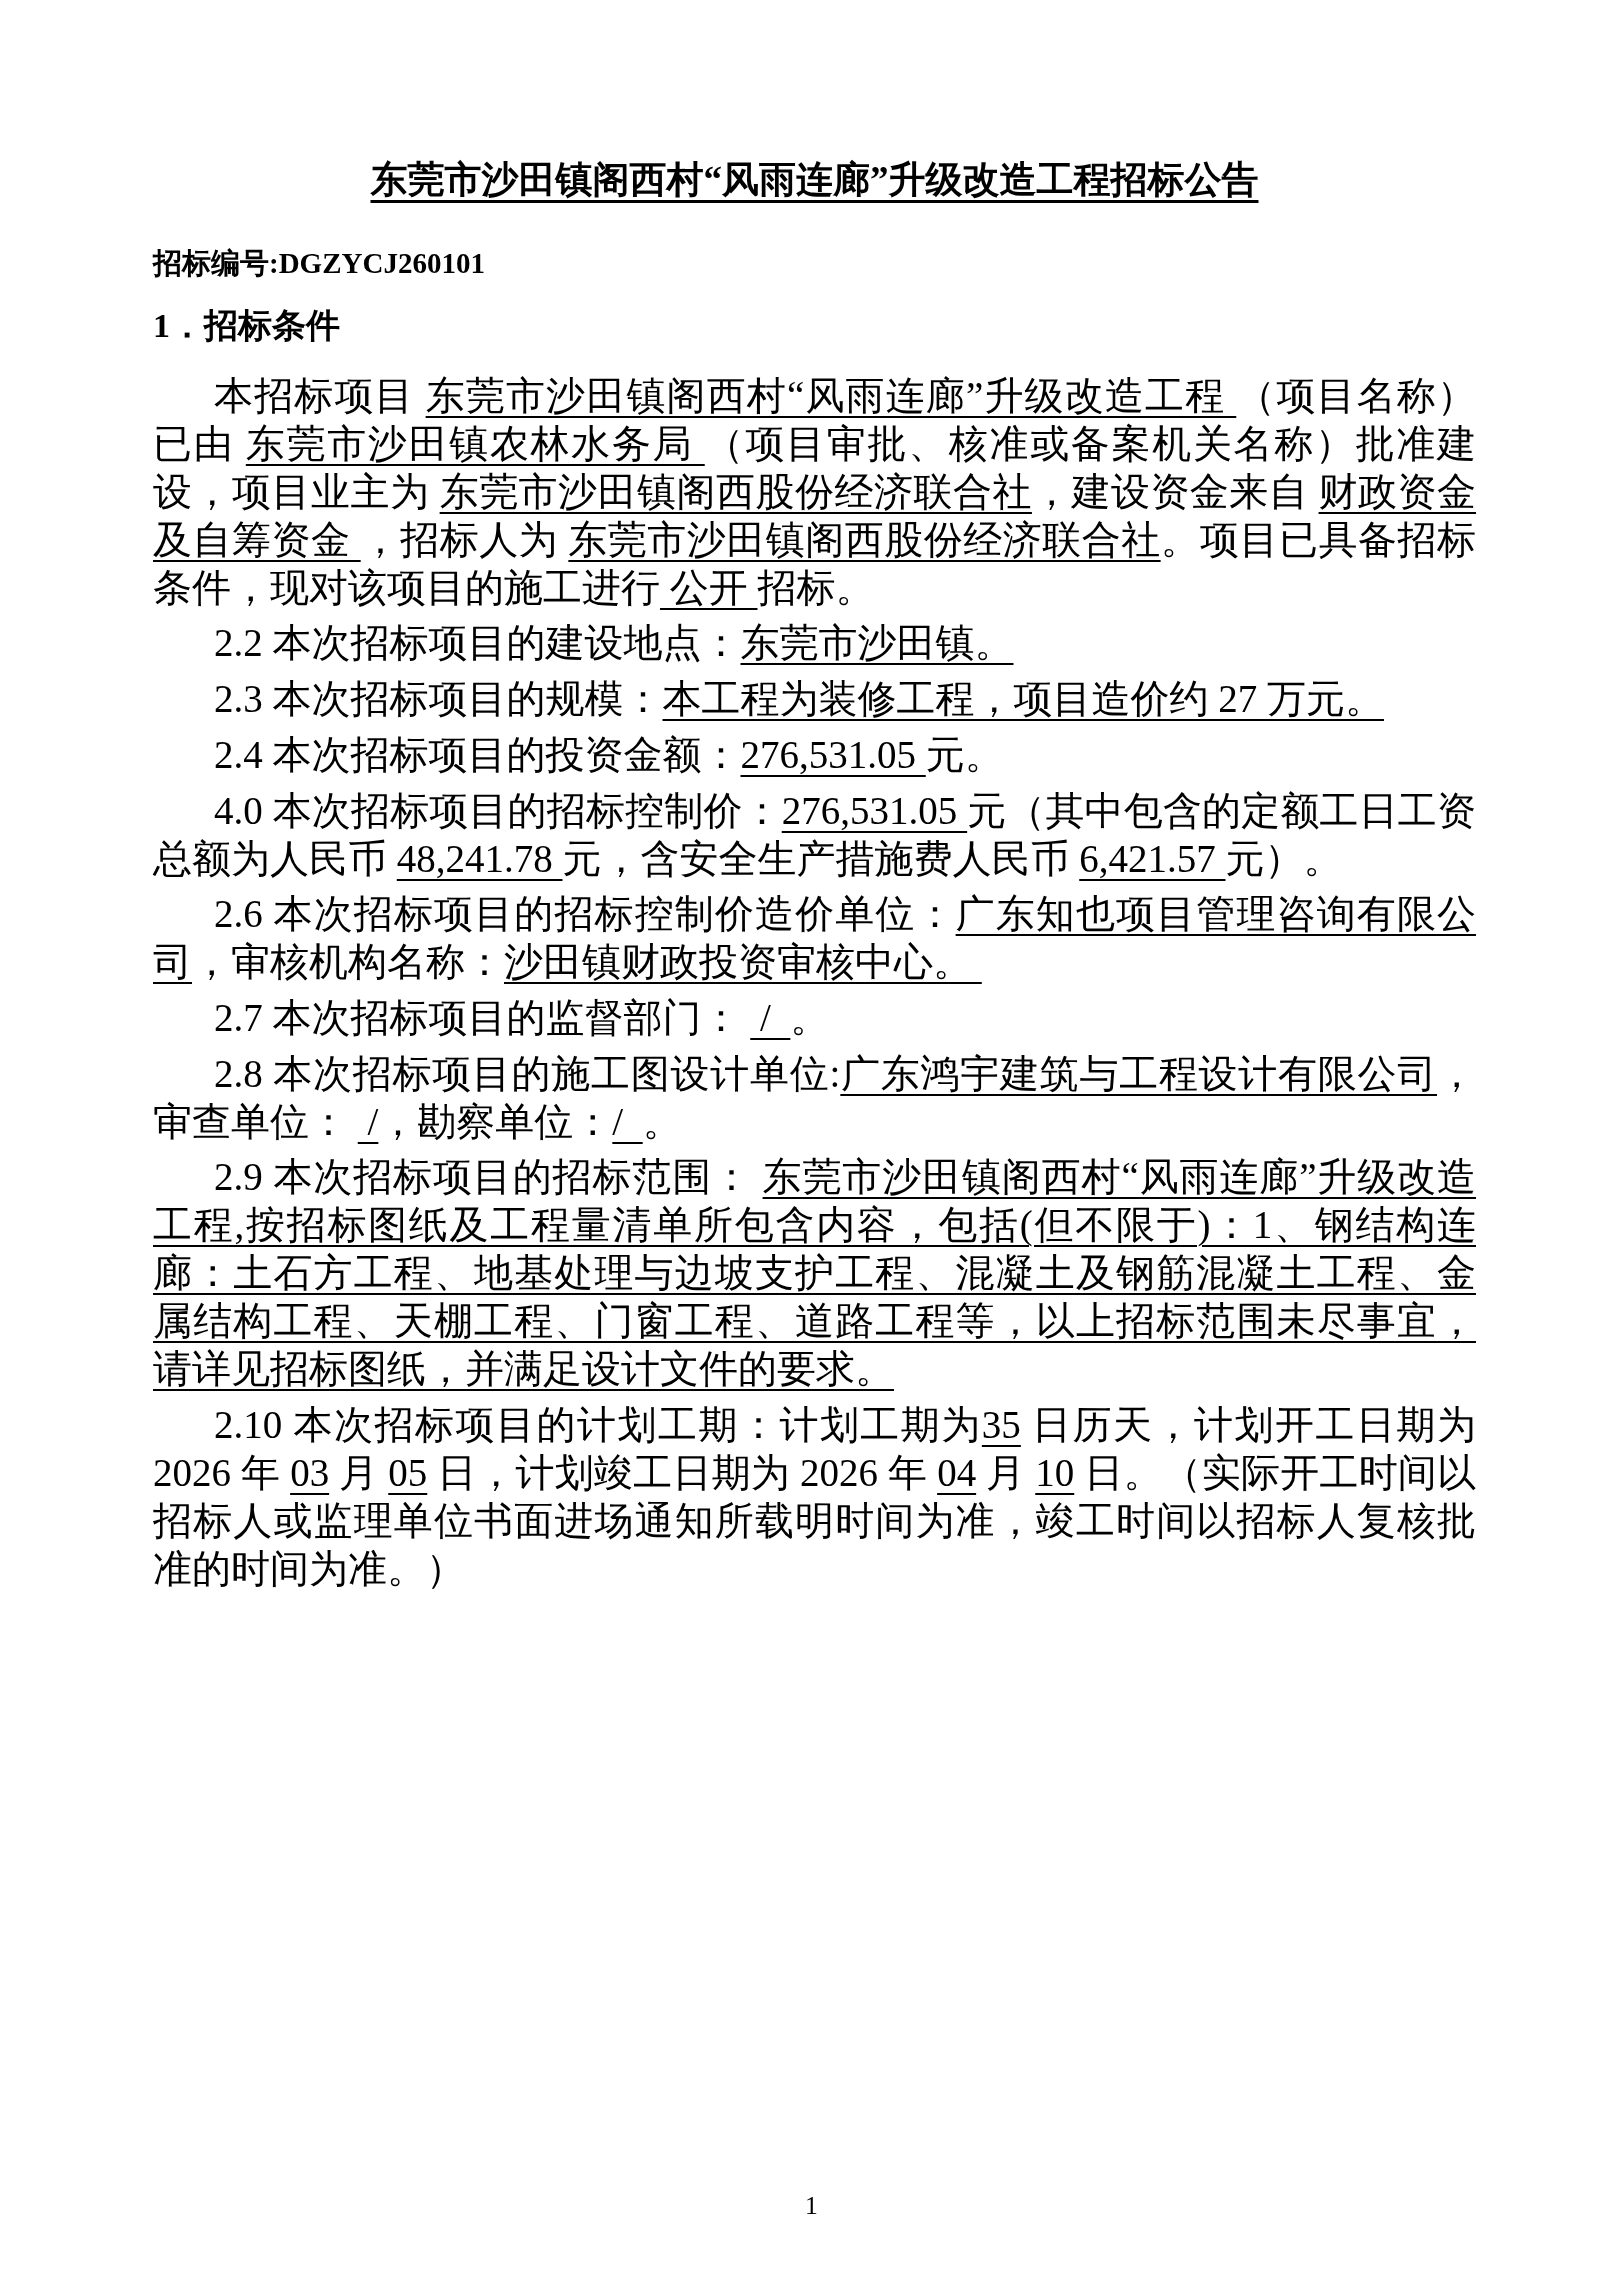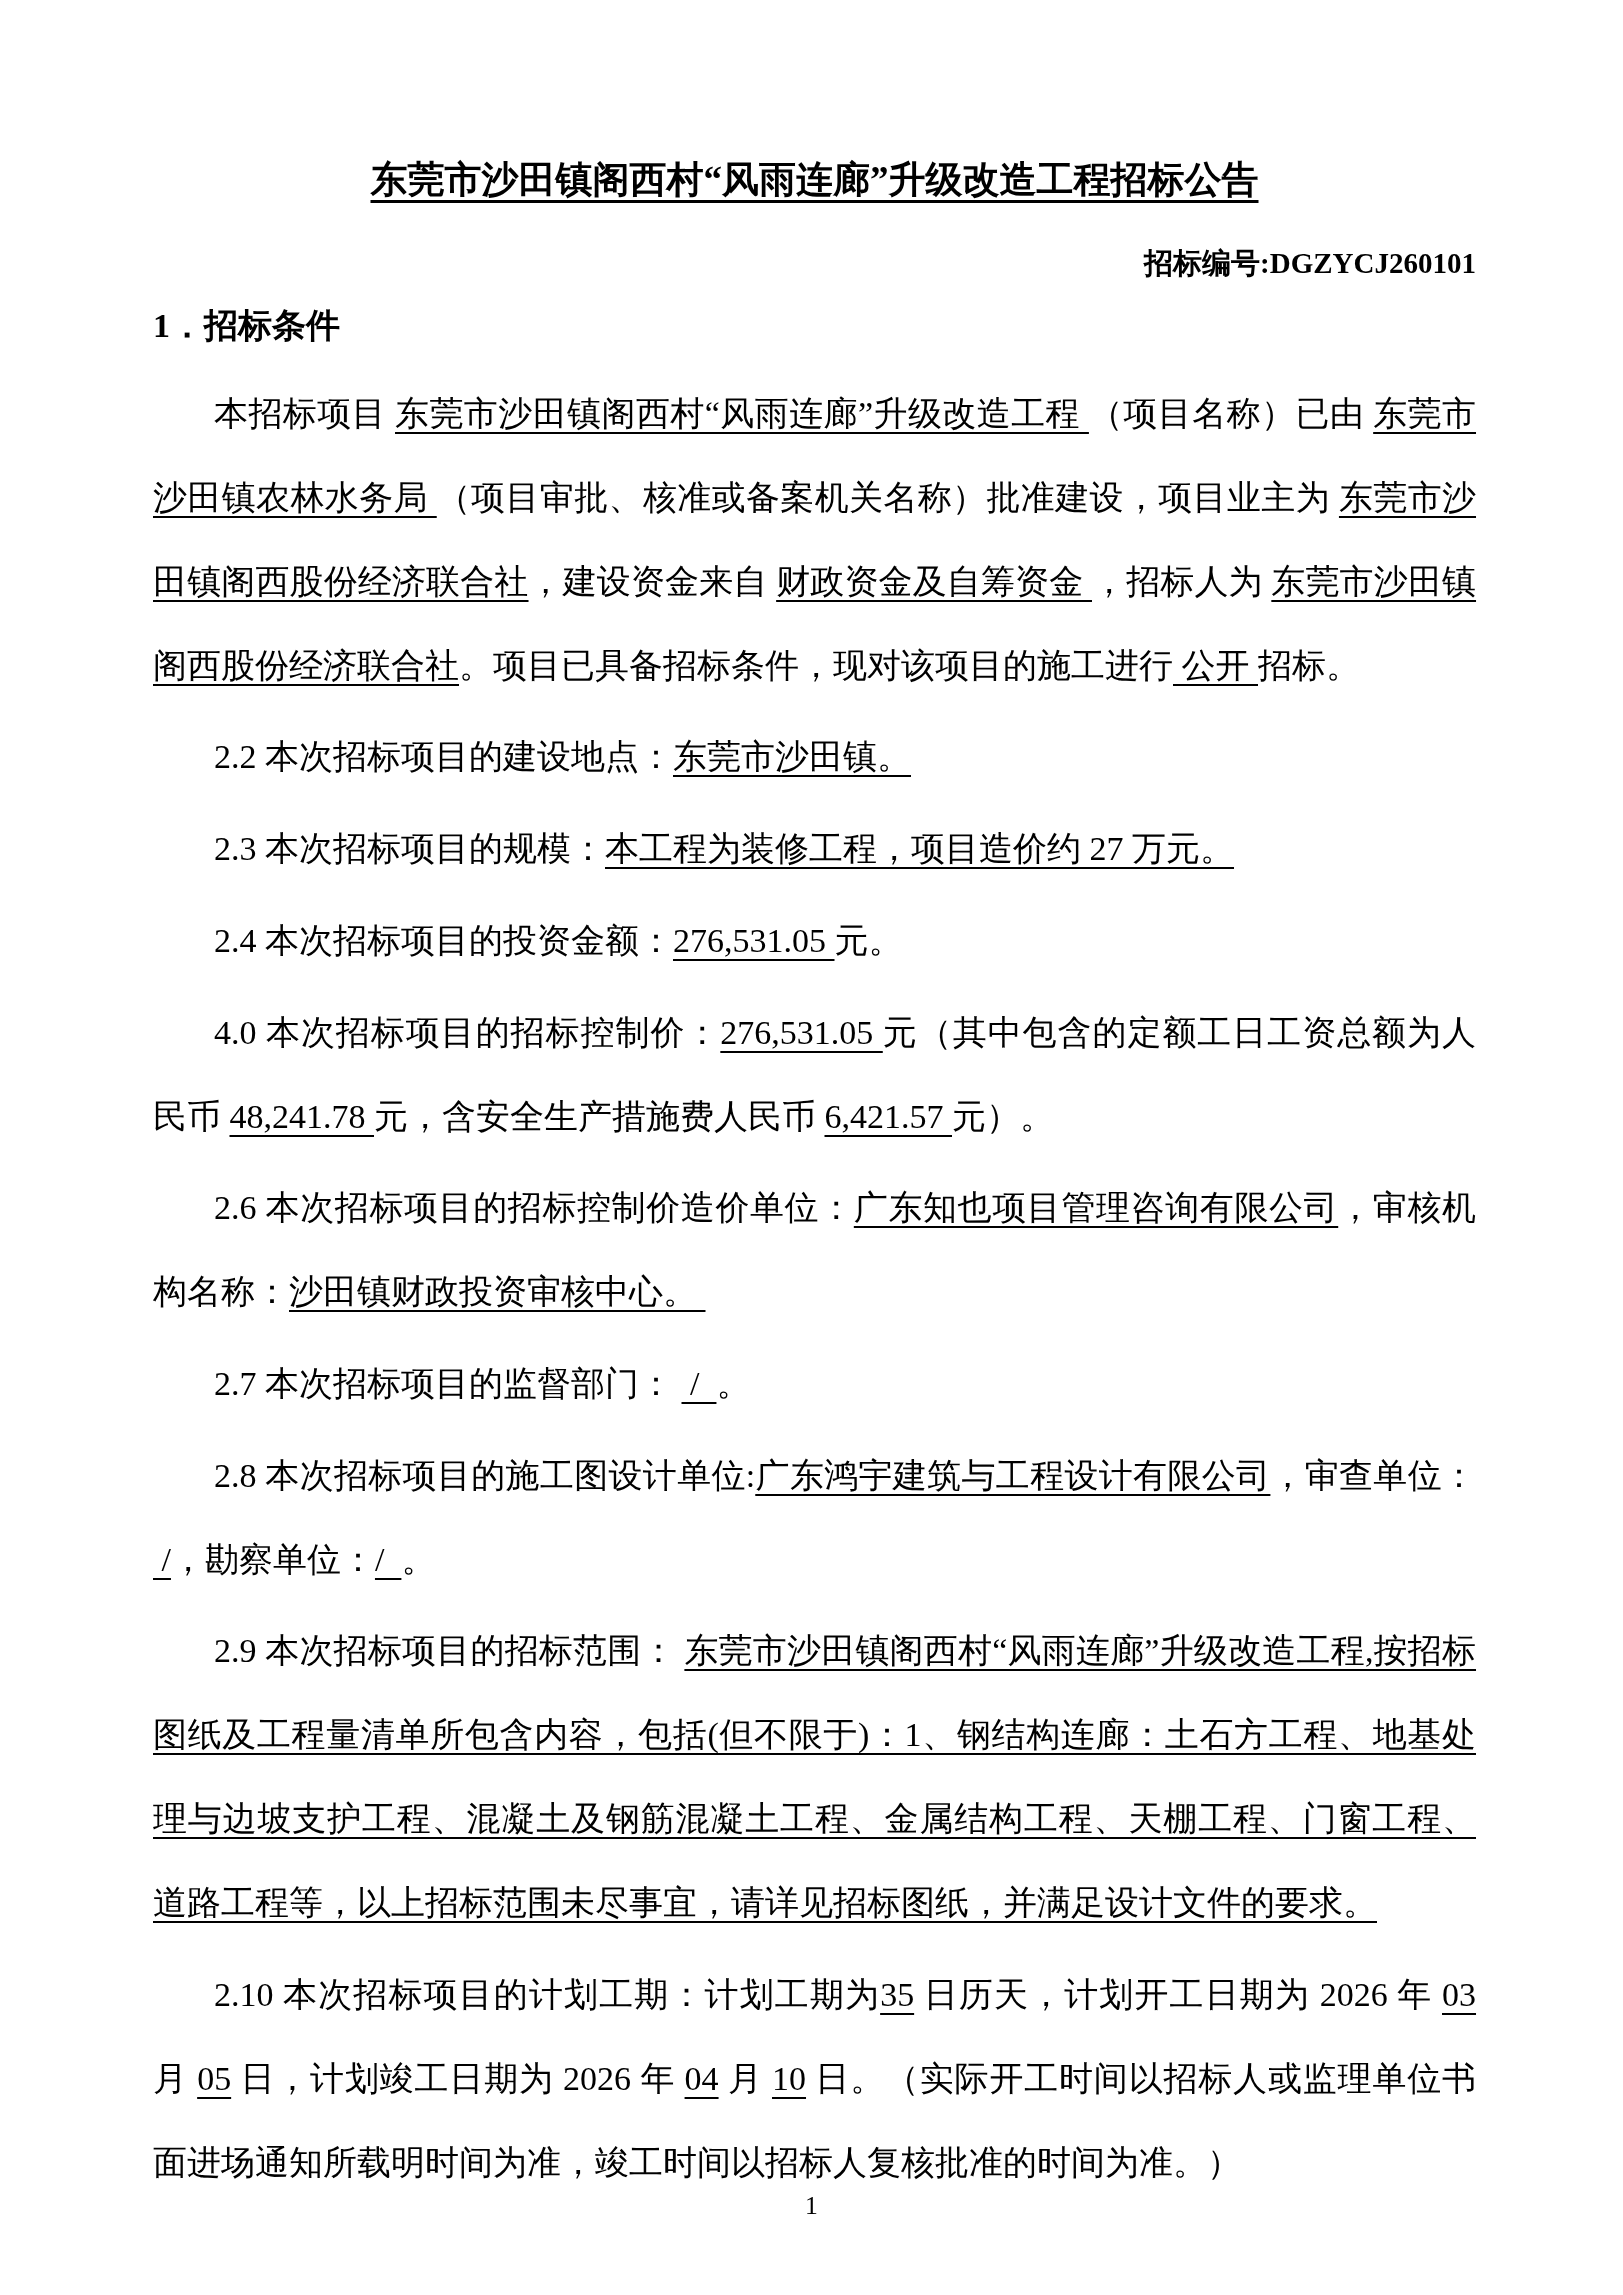--- a/index.html
+++ b/index.html
@@ -23,35 +23,35 @@
     font-size: 37px;
     font-weight: bold;
     line-height: 1.3;
     margin: 0 0 42px 0;
     text-decoration: underline;
     text-decoration-thickness: 3.1px;
     text-underline-offset: 8.2px;
     text-decoration-color: #000000;
   }
   .doc-no {
-    text-align: right;
+    text-align: left;
     font-size: 29px;
     font-weight: bold;
     line-height: 1.2;
     margin: 0 0 23.5px 0;
   }
   .heading {
     font-size: 34px;
     font-weight: bold;
     line-height: 1.32;
     margin: 15.3px 0 22.5px 0;
   }
   .para {
-    font-size: 34px;
-    line-height: 84px;
+    font-size: 39px;
+    line-height: 48px;
     margin: 0 0 7.7px 0;
     text-align: justify;
     text-justify: inter-ideograph;
     text-indent: 61px;
     white-space: pre-wrap;
   }
   .u {
     text-decoration: underline;
     text-decoration-thickness: 2px;
     text-underline-offset: 6.6px;

